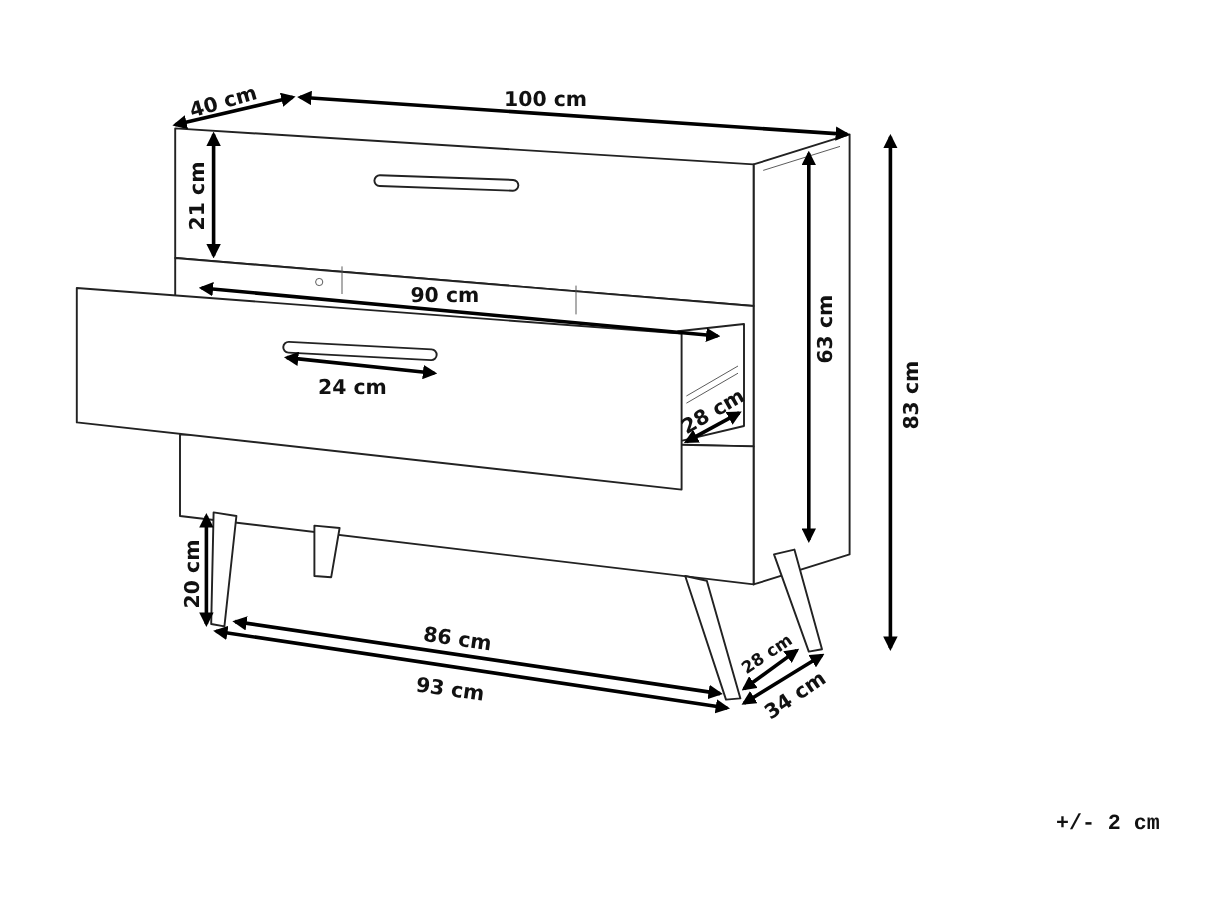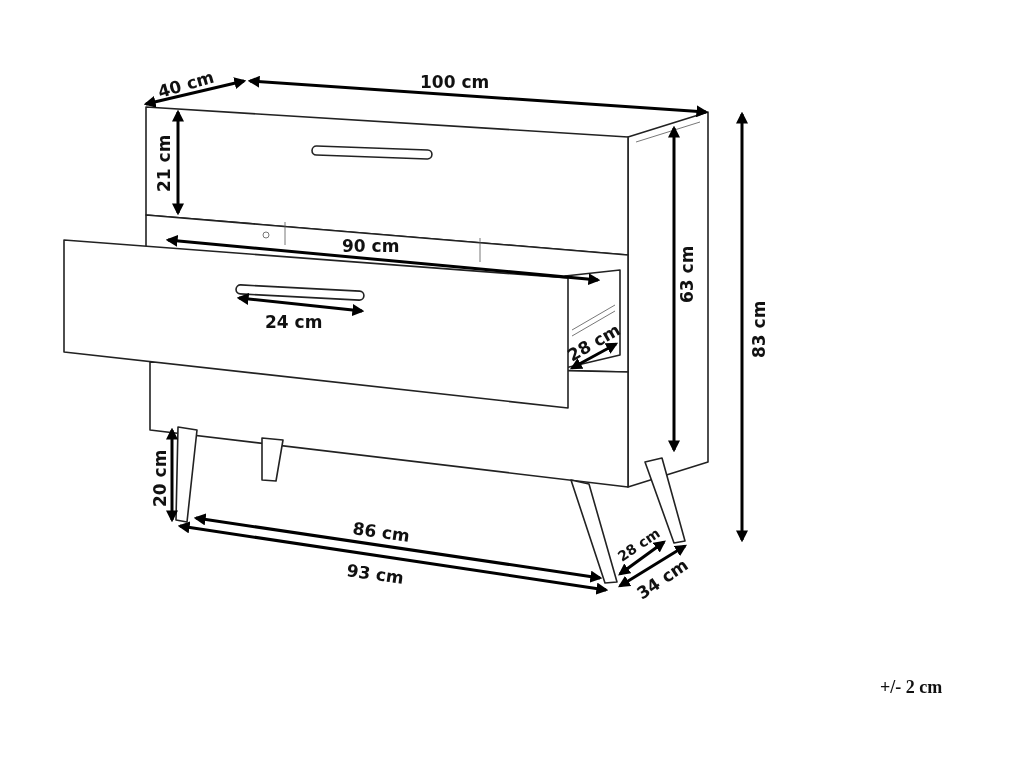--- a/index.html
+++ b/index.html
@@ -1,19 +1,19 @@
 <!DOCTYPE html>
 <html><head>
 <meta charset="utf-8">
 <style>
   html, body { margin:0; padding:0; background:#ffffff; }
   body { width:1024px; height:768px; position:relative; overflow:hidden; font-family:"DejaVu Sans", sans-serif; }
   svg { position:absolute; left:0; top:0; }
   .lbl { font-family:"DejaVu Sans", sans-serif; font-weight:bold; font-size:17px; fill:#111; }
-  .tol { position:absolute; left:880px; top:677px; font-family:Liberation Serif, serif; font-weight:bold; font-size:18px; color:#111; }
+  .tol { position:absolute; left:880px; top:677px; font-family:Liberation Mono, monospace; font-weight:bold; font-size:18px; color:#111; }
   .ln { stroke:#222; stroke-width:1.6; fill:#fff; stroke-linejoin:round; }
   .thin { stroke:#555; stroke-width:0.8; fill:none; }
   .dim { stroke:#000; stroke-width:3; fill:none; }
 </style>
 </head>
 <body>
 
 <svg width="1024" height="768" viewBox="0 0 1024 768" xmlns="http://www.w3.org/2000/svg">
   <defs>
     <marker id="ah" viewBox="0 0 10 10" refX="8" refY="5" markerWidth="4" markerHeight="4" orient="auto-start-reverse">

